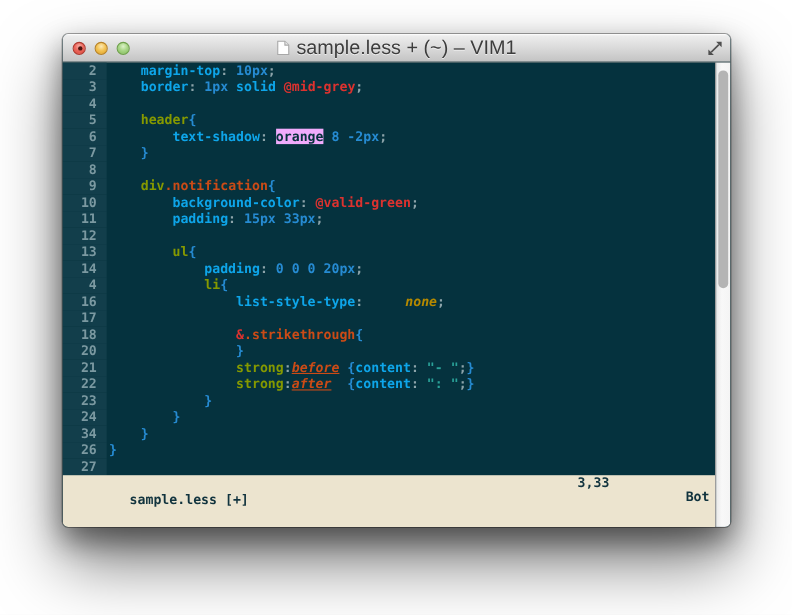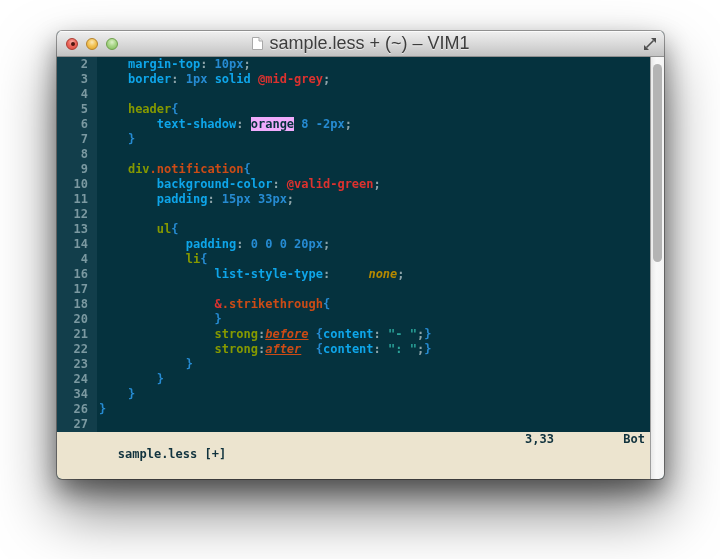--- a/index.html
+++ b/index.html
@@ -78,21 +78,21 @@
   .tk-pseudo { color:#cb4b16; font-style:italic;text-decoration:underline; }
   .tk-val    { color:#b58900; font-style:italic;margin-left:31px; }
   .tk-search { color:#07323d; background:#f0abfc; }
 
   .statusline {
     flex:0 0 15px; background:#ece4cf; color:#11333e;
     font-family:"DejaVu Sans Mono", monospace; font-size:12px; line-height:15px;
     font-weight:bold; position:relative; white-space:pre; padding-left:3px;
   }
   .statusline .ruler { position:absolute; right:96px; top:0; }
-  .statusline .pos   { position:absolute; right:5px;  top:0; }
+  .statusline .pos   { position:absolute; right:5px;  top:12px; }
   .filler { flex:1 1 auto; background:#05323e; }
 
   
   .scrollbar {
     flex:0 0 14px; background:linear-gradient(to right,#e9e9e9,#f8f8f8 40%,#f4f4f4);
     border-left:1px solid #9d9d9d; position:relative;
   }
   .thumb {
     position:absolute; left:2px; top:7px; width:9px; height:198px;
     border-radius:5px; background:#b4b4b4;

